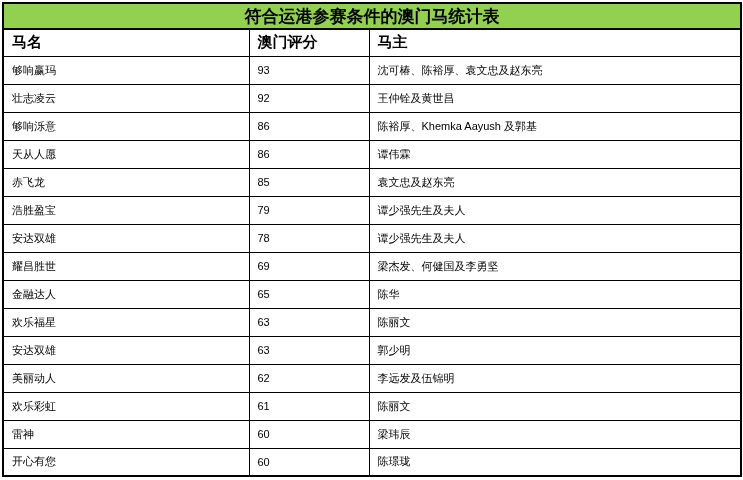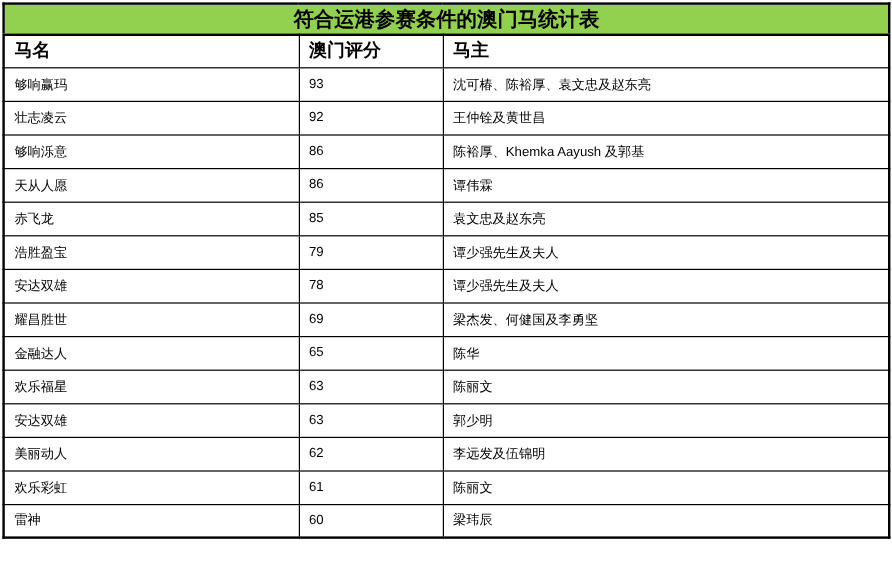--- a/index.html
+++ b/index.html
@@ -140,15 +140,20 @@
         <tr class="data-row">
           <td>欢乐彩虹</td>
           <td>61</td>
           <td>陈丽文</td>
         </tr>
         <tr class="data-row">
           <td>雷神</td>
           <td>60</td>
           <td>梁玮辰</td>
         </tr>
+        <tr class="data-row">
+          <td>开心有您</td>
+          <td>60</td>
+          <td>陈璟珑</td>
+        </tr>
       </tbody>
   </table>
 </div>
 
 </body></html>

